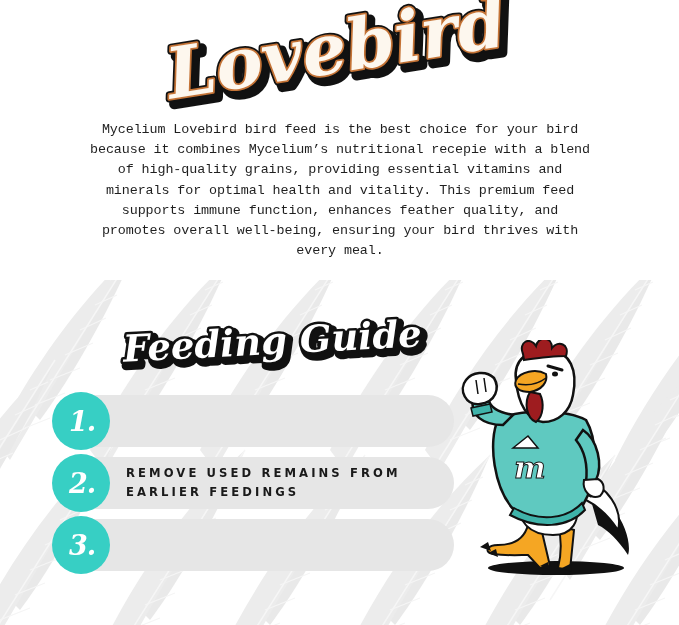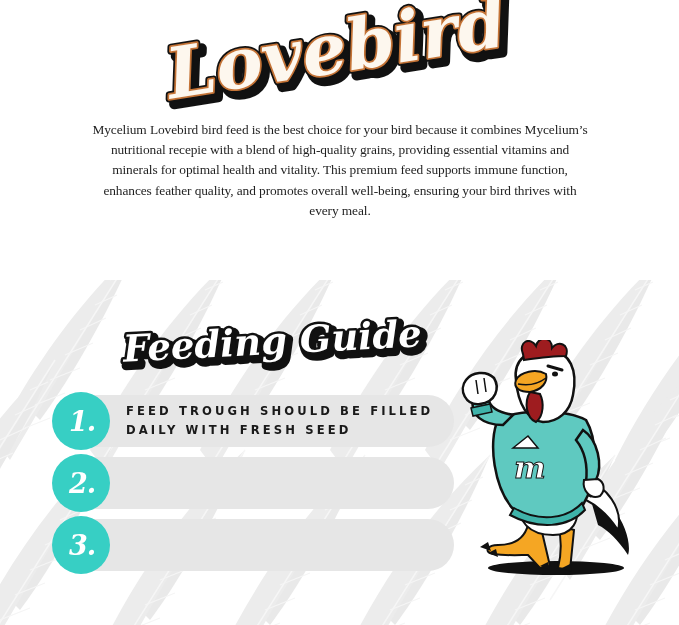--- a/index.html
+++ b/index.html
@@ -10,21 +10,21 @@
     .top { position: absolute; left: 0; top: 0; width: 679px; height: 280px; background: #ffffff; }
 
     .brand-title {
       position: absolute; left: 160px; top: 2px; width: 360px; height: 112px;
     }
     .brand-title svg { width: 100%; height: 100%; overflow: visible; }
 
     .intro {
       position: absolute; left: 88px; top: 120px; width: 504px;
       text-align: center;
-      font-family: Liberation Serif, serif;
+      font-family: Liberation Mono, monospace;
       font-size: 13.4px; line-height: 20.2px; color: #1f1f1f;
       letter-spacing: -0.1px;
     }
 
     
     .guide {
       position: absolute; left: 0; top: 280px; width: 679px; height: 345px;
       background: #ffffff; overflow: hidden;
     }
     .feathers { position: absolute; left: 0; top: 0; width: 679px; height: 345px; }
@@ -118,28 +118,28 @@
       </g>
     </svg>
   </div>
 
   <div class="steps">
     <div class="step step-1">
       <div class="pill"></div>
       <div class="num-circle">
         <span>1.</span>
       </div>
-      <div class="text">Feed trough should be filled daily with fresh seed</div>
     </div>
 
     <div class="step step-2">
       <div class="pill"></div>
       <div class="num-circle">
         <span>2.</span>
       </div>
+      <div class="text">Remove used remains from earlier feedings</div>
     </div>
 
     <div class="step step-3">
       <div class="pill"></div>
       <div class="num-circle">
         <span>3.</span>
       </div>
     </div>
   </div>
 

